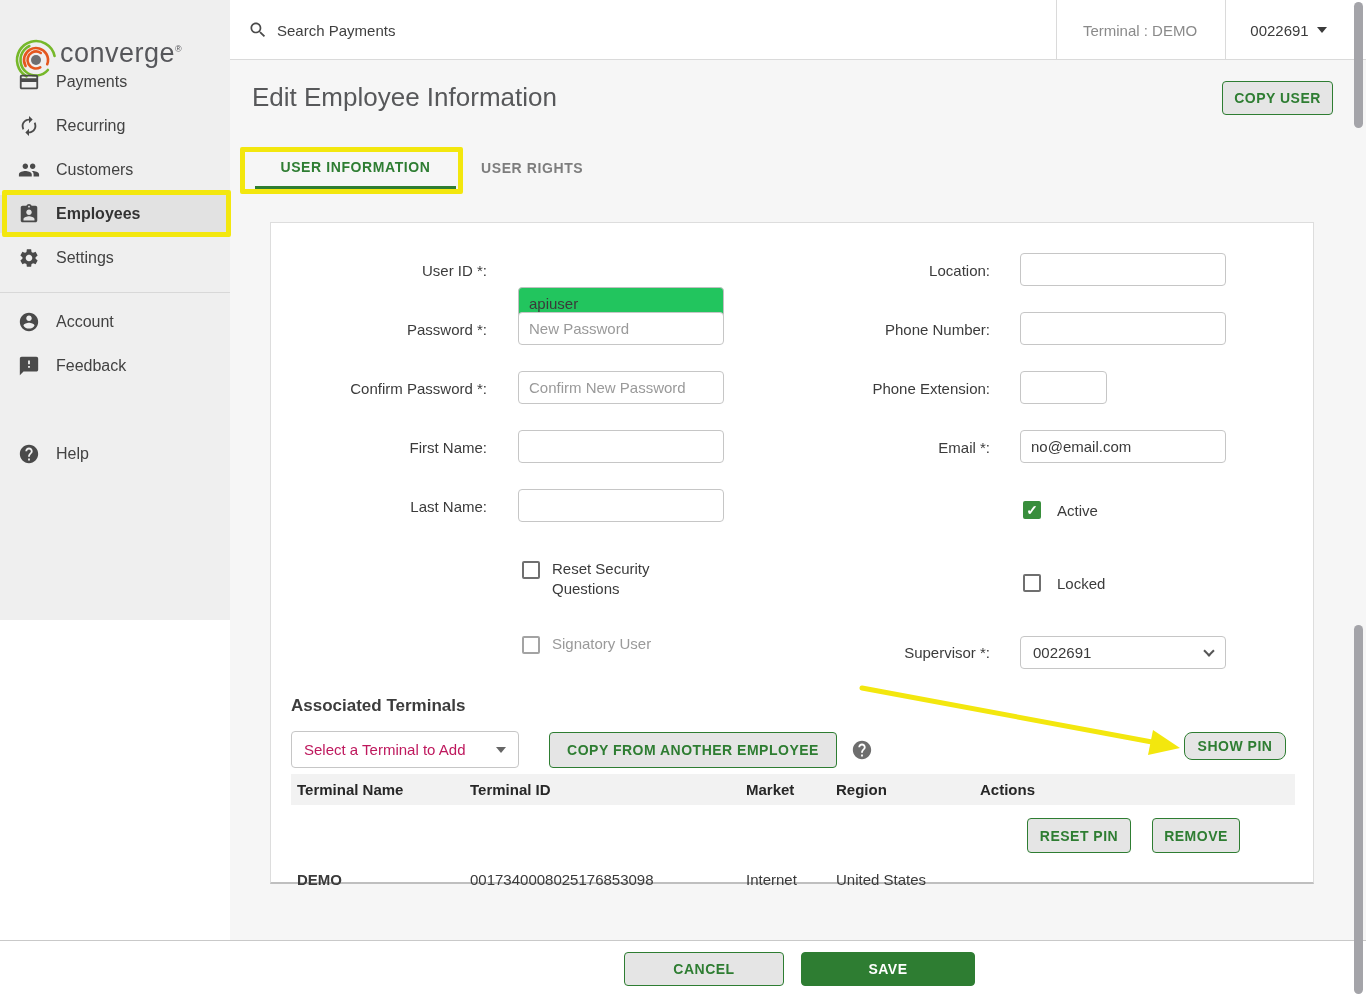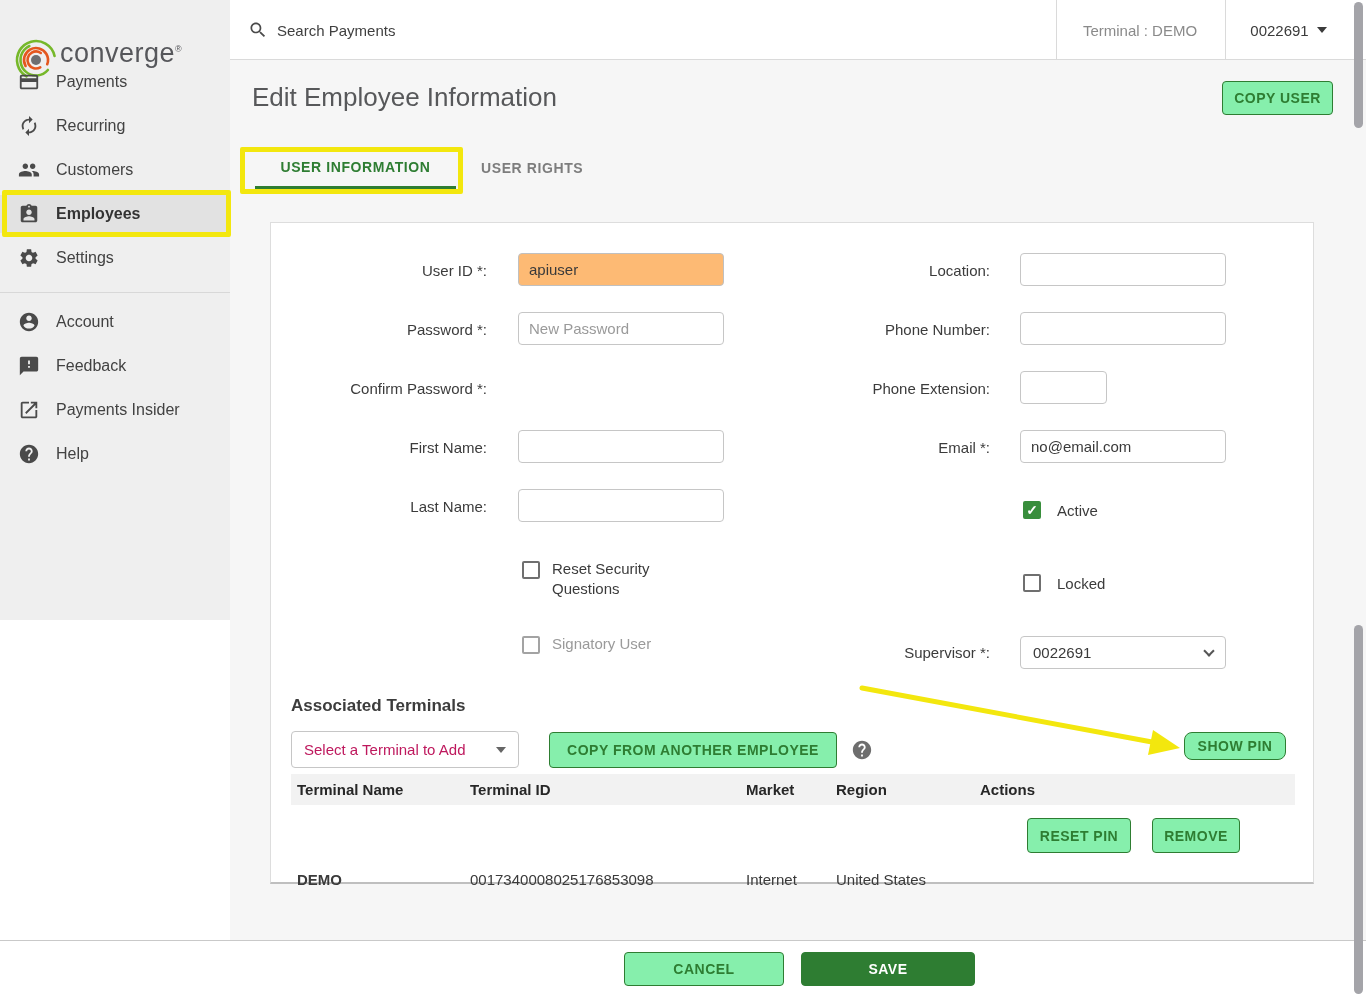--- a/index.html
+++ b/index.html
@@ -39,42 +39,42 @@
     line-height:30px; border-bottom:4px solid #2e7d32; }
   .tab-idle { left:481px; top:160px; color:#7d7d7d; }
 
   .card { position:absolute; left:270px; top:222px; width:1044px; height:662px; background:#fff;
     border:1px solid #ddd; border-bottom:2px solid #bfbfbf; }
 
   .flabel { position:absolute; font-size:15px; color:#3b3b3b; text-align:right; }
   .inp { position:absolute; height:33px; width:206px; border:1px solid #c6c6c6; border-radius:4px;
     background:#fff; font-family:"Liberation Sans",sans-serif; font-size:15px; color:#3a3a3a; padding:0 10px; }
   .inp::placeholder { color:#9a9a9a; }
-  .inp:disabled { background:#fdba74; border-color:#c0c0c0; color:#3a3a3a; }
+  .inp:disabled { background:#22c55e; border-color:#c0c0c0; color:#3a3a3a;margin-top:34px; }
 
   .cb { position:absolute; width:18px; height:18px; border:2px solid #6f6f6f; border-radius:2px;
     background:#fff; cursor:pointer; }
   .cb.checked { background:#388e3c; border-color:#388e3c; }
   .cb.checked::after { content:"\2713"; color:#fff; font-size:14px; font-weight:bold;
     display:block; text-align:center; line-height:14px; }
   .cb.dim { border-color:#a3a3a3; }
   .cb-label { position:absolute; font-size:15px; color:#3b3b3b; }
   .cb-label.dim { color:#9a9a9a;text-align:right; }
 
   .selectbox { position:absolute; height:33px; border:1px solid #c6c6c6; border-radius:4px; background:#fff;
     display:flex; align-items:center; justify-content:space-between; padding:0 12px; font-size:15px;
     color:#3a3a3a; cursor:pointer; }
   .selectbox.placeholder { color:#be185d; }
   .chev { width:8px; height:8px; border-right:2px solid #555; border-bottom:2px solid #555;
     transform:rotate(45deg); margin-top:-4px; }
   .tri { width:0; height:0; border-left:5px solid transparent; border-right:5px solid transparent;
     border-top:6px solid #666; }
 
   .btn-outline { position:absolute; display:flex; align-items:center; justify-content:center;
-    background:#86efac; border:1px solid #2e7d32; border-radius:4px; color:#2e7d32; font-weight:bold;
+    background:#e5e5e5; border:1px solid #2e7d32; border-radius:4px; color:#2e7d32; font-weight:bold;
     font-size:14px; letter-spacing:.5px; cursor:pointer; font-family:"Liberation Sans",sans-serif; }
   .btn-fill { position:absolute; display:flex; align-items:center; justify-content:center;
     background:#2e7d32; border:1px solid #2e7d32; border-radius:4px; color:#fff; font-weight:bold;
     font-size:14px; letter-spacing:.5px; cursor:pointer; font-family:"Liberation Sans",sans-serif; }
 
   .section-title { position:absolute; font-size:17px; color:#3c3c3c; }
   .help-badge { position:absolute; width:22px; height:22px; }
   .help-badge svg { width:22px; height:22px; fill:#6e6e6e; }
 
   .thead { position:absolute; left:20px; top:551px; width:1004px; height:31px; background:#f2f2f2; }
@@ -148,26 +148,20 @@
         <path d="M12 2C6.48 2 2 6.48 2 12s4.48 10 10 10 10-4.48 10-10S17.52 2 12 2zm0 3c1.66 0 3 1.34 3 3s-1.34 3-3 3-3-1.34-3-3 1.34-3 3-3zm0 14.2c-2.5 0-4.71-1.28-6-3.22.03-1.99 4-3.08 6-3.08 1.99 0 5.97 1.09 6 3.08-1.29 1.94-3.5 3.22-6 3.22z"></path>
       </svg>
     <span>Account</span>
   </div>
   <div class="side-item" style="top:347px">
     <svg viewBox="0 0 24 24">
         <path d="M20 2H4c-1.1 0-1.99.9-1.99 2L2 22l4-4h14c1.1 0 2-.9 2-2V4c0-1.1-.9-2-2-2zm-7 12h-2v-2h2v2zm0-4h-2V6h2v4z"></path>
       </svg>
     <span>Feedback</span>
   </div>
-  <div class="side-item" style="top:391px">
-    <svg viewBox="0 0 24 24">
-        <path d="M19 19H5V5h7V3H5c-1.11 0-2 .9-2 2v14c0 1.1.89 2 2 2h14c1.1 0 2-.9 2-2v-7h-2v7zM14 3v2h3.59l-9.83 9.83 1.41 1.41L19 6.41V10h2V3h-7z"></path>
-      </svg>
-    <span>Payments Insider</span>
-  </div>
   <div class="side-item" style="top:435px">
     <svg viewBox="0 0 24 24">
         <path d="M12 2C6.48 2 2 6.48 2 12s4.48 10 10 10 10-4.48 10-10S17.52 2 12 2zm1 17h-2v-2h2v2zm2.07-7.75l-.9.92C13.45 12.9 13 13.5 13 15h-2v-.5c0-1.1.45-2.1 1.17-2.83l1.24-1.26c.37-.36.59-.86.59-1.41 0-1.1-.9-2-2-2s-2 .9-2 2H8c0-2.21 1.79-4 4-4s4 1.79 4 4c0 .88-.36 1.68-.93 2.25z"></path>
       </svg>
     <span>Help</span>
   </div>
 </aside>
 
 <header class="topbar">
   <div class="search-wrap" role="textbox">
@@ -195,20 +189,21 @@
 
 <section class="card">
 
   <label class="flabel" style="left:10px; top:39px; width:206px;">User ID *:</label>
   <input class="inp" style="left: 247px; top: 30px;" disabled="" value="apiuser">
 
   <label class="flabel" style="left:10px; top:98px; width:206px;">Password *:</label>
   <input class="inp" style="left: 247px; top: 89px;" placeholder="New Password">
 
   <label class="flabel" style="left:10px; top:157px; width:206px;">Confirm Password *:</label>
+  <input class="inp" style="left: 247px; top: 148px;" placeholder="Confirm New Password">
 
   <label class="flabel" style="left:10px; top:216px; width:206px;">First Name:</label>
   <input class="inp" style="left: 247px; top: 207px;">
 
   <label class="flabel" style="left:10px; top:275px; width:206px;">Last Name:</label>
   <input class="inp" style="left: 247px; top: 266px;">
 
   <span class="cb" style="left:251px; top:338px;"></span>
   <span class="cb-label" style="left:281px; top:336px; width:116px; line-height:20px;">Reset Security Questions</span>
 

